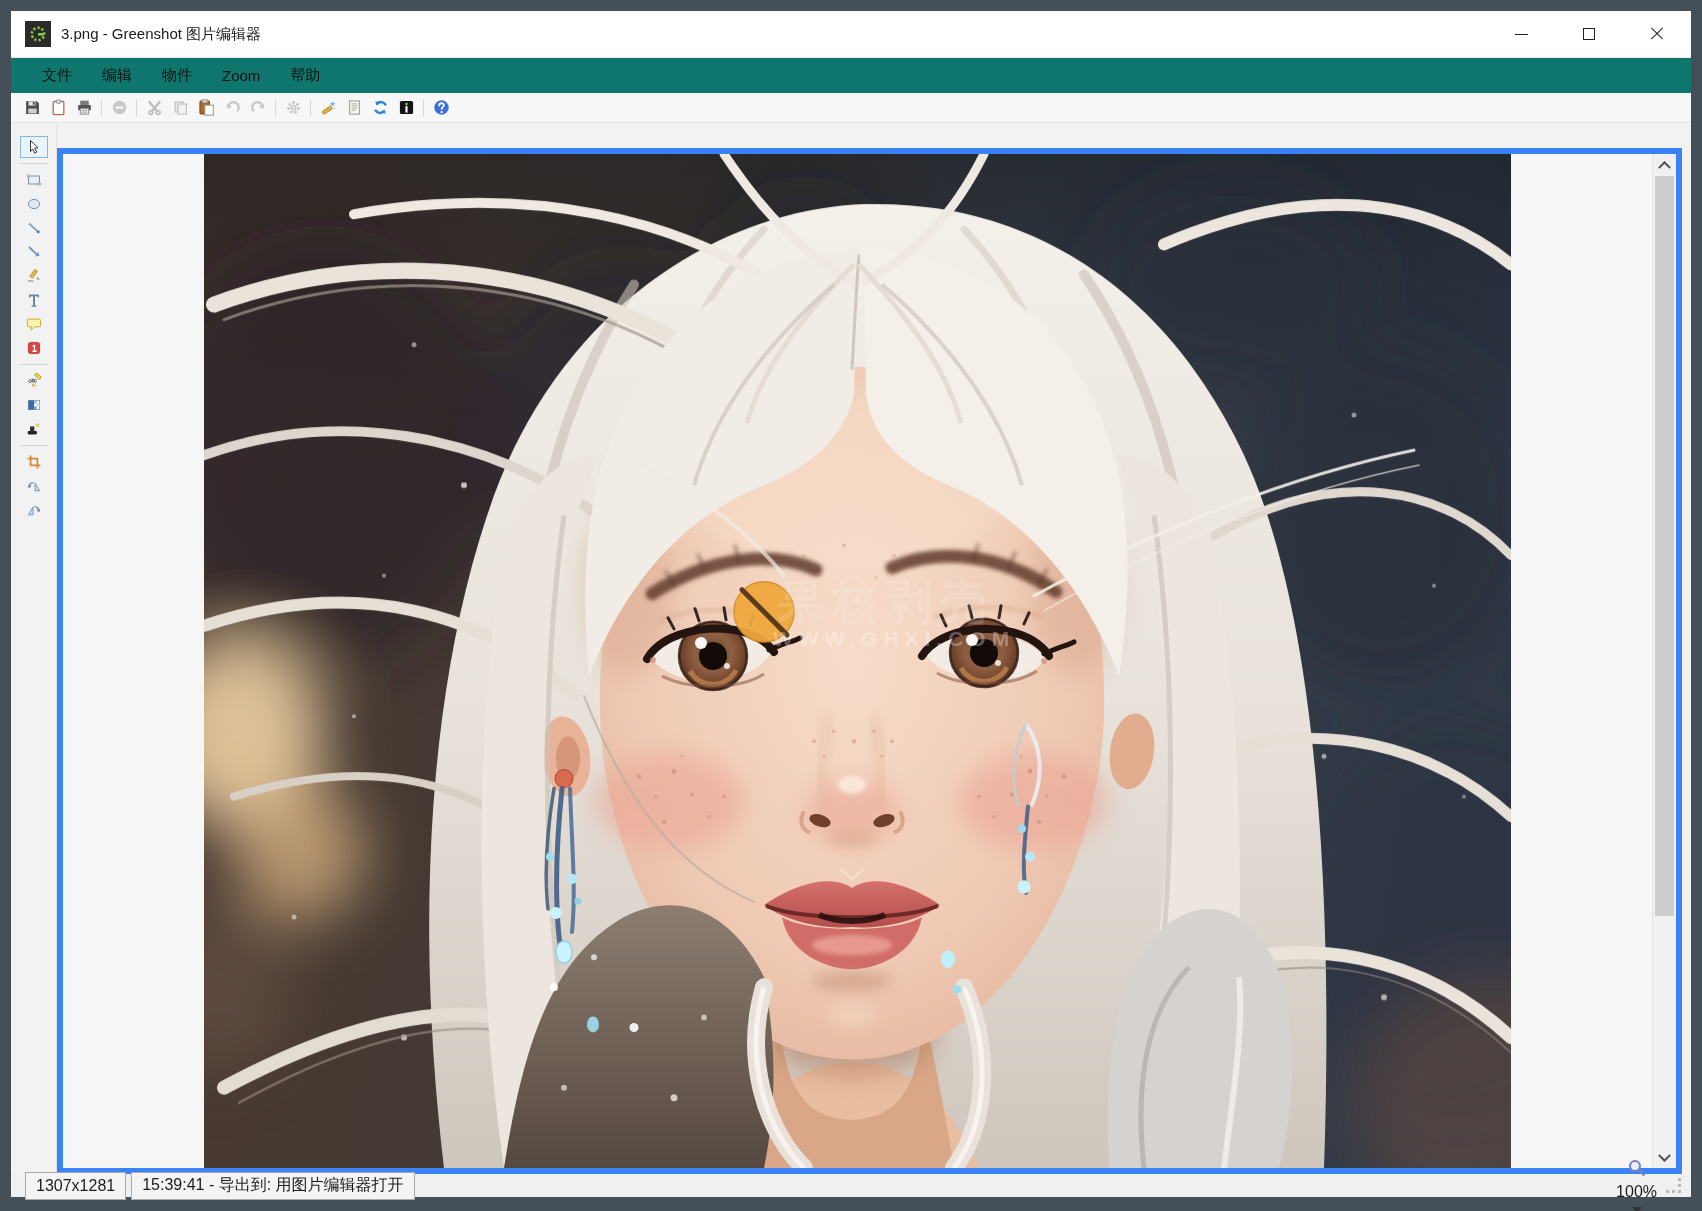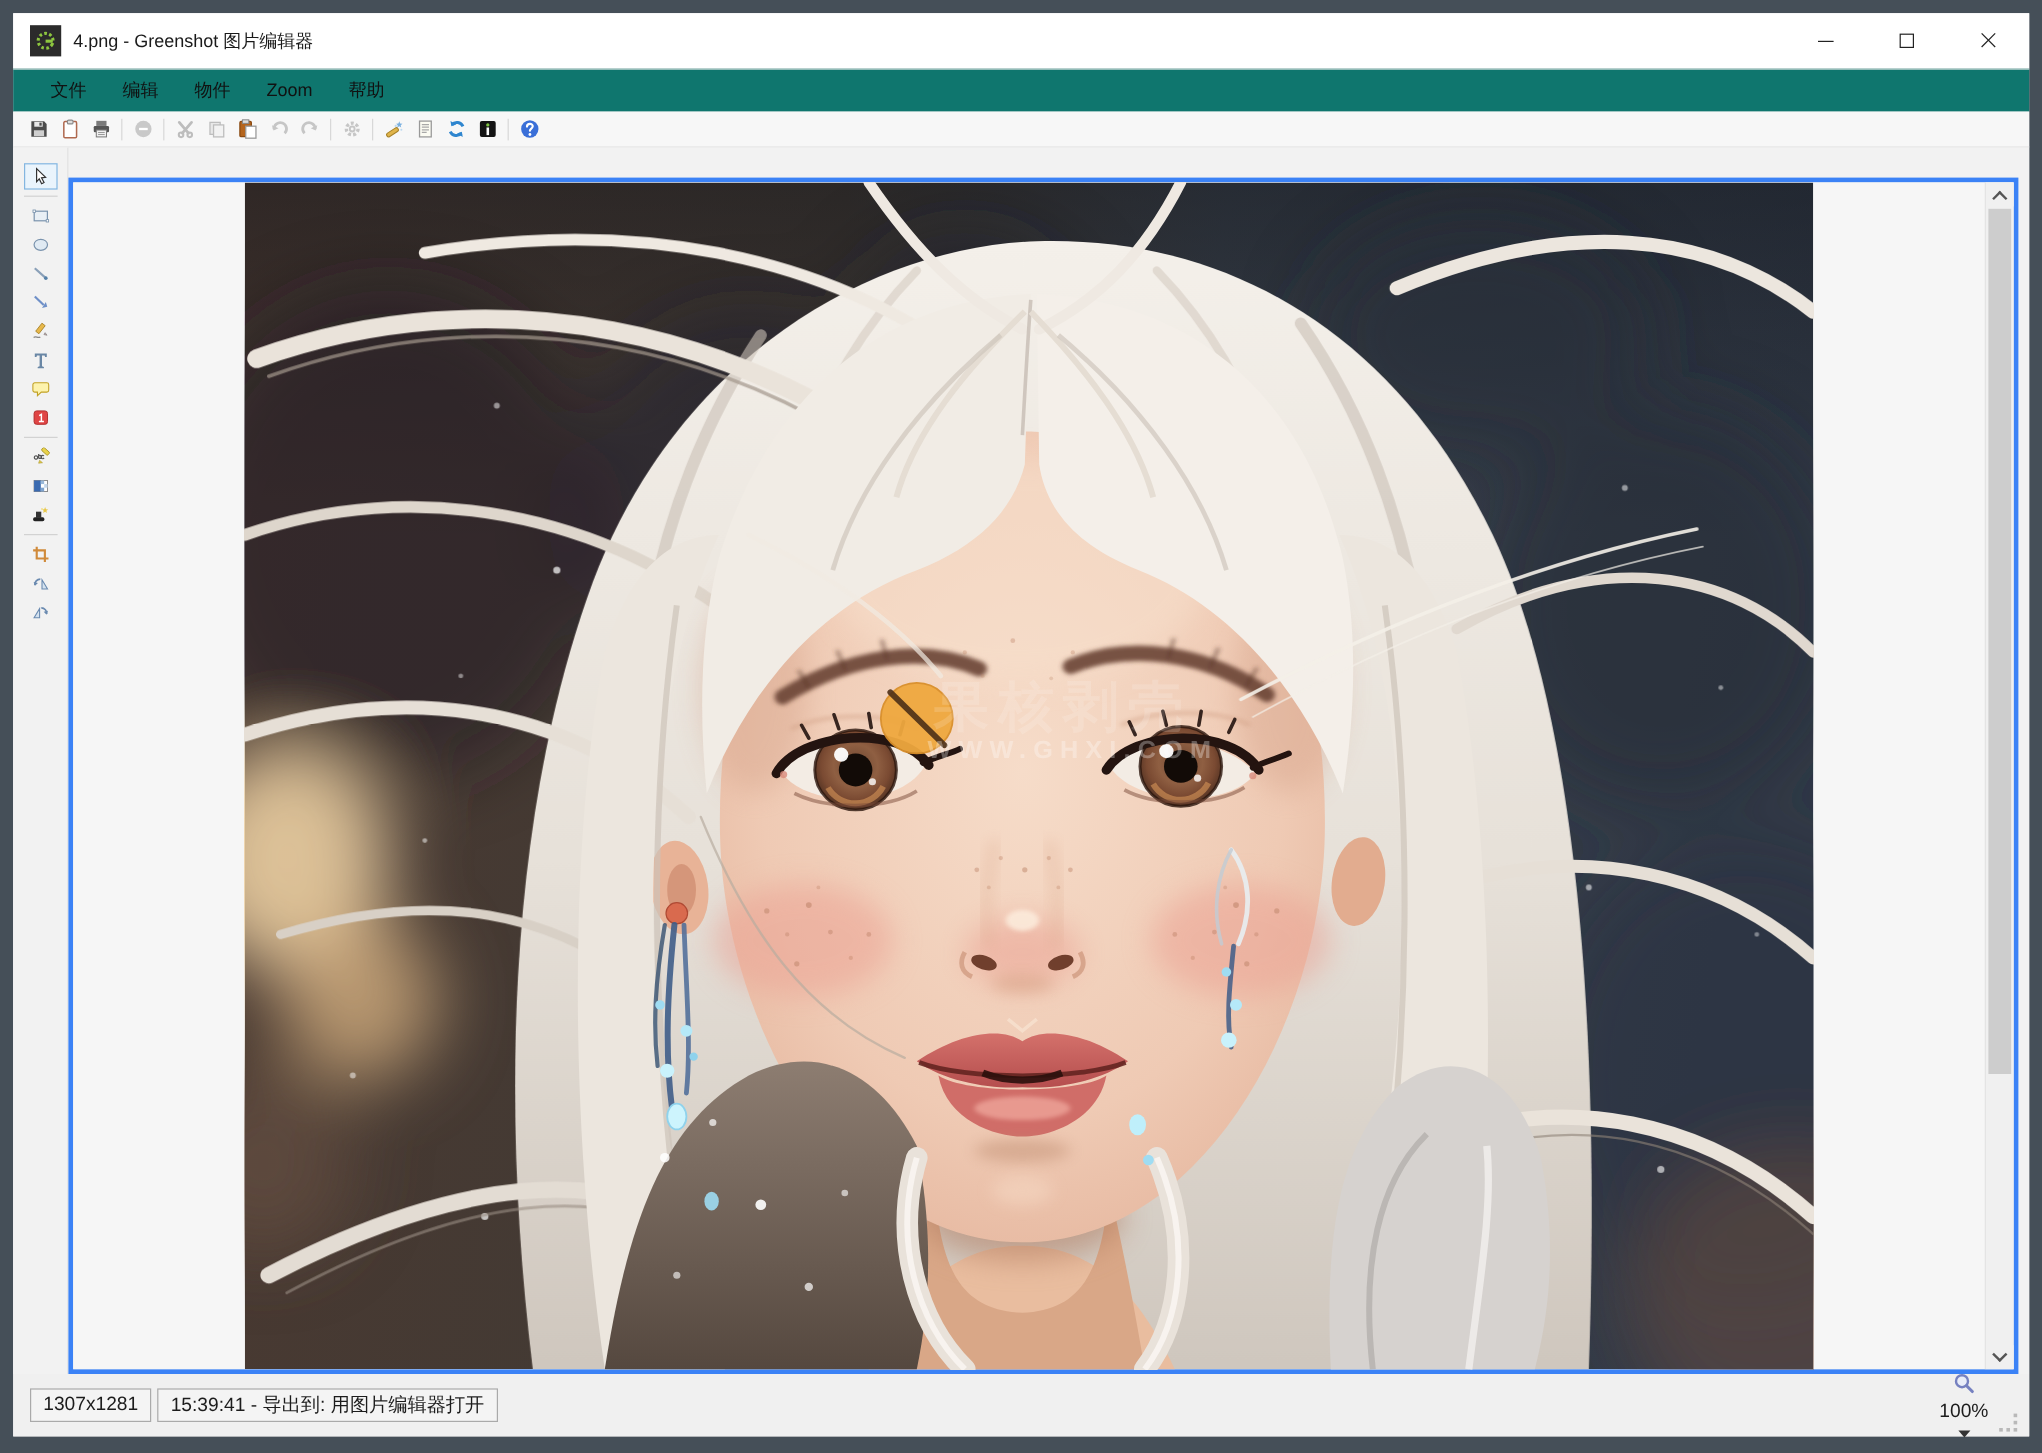--- a/index.html
+++ b/index.html
@@ -30,36 +30,36 @@
   .tb-sep{width:1px;height:18px;background:#d8d8d8;margin:0 4px;}
 
   
   .main{flex:1;display:flex;min-height:0;background:#f2f2f2;}
   .toolpanel{width:46px;flex:0 0 auto;background:#f2f2f2;border-right:1px solid #e2e2e2;display:flex;flex-direction:column;align-items:center;padding-top:12px;}
   .tool-btn{width:28px;height:22px;display:flex;align-items:center;justify-content:center;margin:1px 0;border:1px solid transparent;}
   .tool-btn.selected{border:1px solid #84b6e0;background:#eaf4fc;}
   .tool-sep{width:28px;height:1px;background:#d2d2d2;margin:4px 0;}
 
   .canvas-area{flex:1;min-width:0;padding:25px 9px 0 0;display:flex;}
-  .canvas-box{flex:1;border:4px solid #3b82f6;background:#f6f6f6;display:flex;min-width:0;}
+  .canvas-box{flex:1;border:6px solid #3b82f6;background:#f6f6f6;display:flex;min-width:0;}
   .viewport{flex:1;min-width:0;overflow:hidden;display:flex;justify-content:center;align-items:flex-start;background:#f6f6f6;}
   .image-stage{width:1307px;height:100%;position:relative;flex:0 0 auto;}
   .image-stage svg{position:absolute;inset:0;width:100%;height:100%;}
 
   
   .v-scrollbar{width:24px;flex:0 0 auto;background:#f0f0f0;border-left:1px solid #e4e4e4;display:flex;flex-direction:column;}
   .sb-btn{height:20px;display:flex;align-items:center;justify-content:center;background:#f0f0f0;}
   .sb-track{flex:1;position:relative;}
   .sb-thumb{position:absolute;left:2px;right:2px;top:2px;height:76%;background:#cdcdcd;}
   .chev{width:9px;height:9px;border-left:2px solid #555;border-top:2px solid #555;}
   .chev.up{transform:rotate(45deg) translate(2px,2px);}
   .chev.down{transform:rotate(225deg) translate(2px,2px);}
 
   
-  .statusbar{height:52px;background:#f0f0f0;display:flex;align-items:center;padding:0 10px 0 14px;flex:0 0 auto;font-size:16px;color:#1c1c1c;}
+  .statusbar{height:23px;background:#f0f0f0;display:flex;align-items:center;padding:0 10px 0 14px;flex:0 0 auto;font-size:16px;color:#1c1c1c;}
   .status-box{height:28px;border:1px solid #aaaaaa;background:#f4f4f4;display:flex;align-items:center;padding:0 10px;margin-right:5px;white-space:nowrap;}
   .status-spacer{flex:1;}
   .zoom-ctl{display:flex;align-items:center;gap:6px;margin-right:10px;flex-direction:column;}
   .dd-arrow{width:0;height:0;border-left:5px solid transparent;border-right:5px solid transparent;border-top:6px solid #333;}
   .grip{width:14px;height:14px;position:relative;align-self:flex-end;margin-bottom:4px;}
   .grip i{position:absolute;width:3px;height:3px;background:#b9b9b9;}
   .grip i:nth-child(1){right:0;bottom:0;} .grip i:nth-child(2){right:6px;bottom:0;}
   .grip i:nth-child(3){right:0;bottom:6px;} .grip i:nth-child(4){right:12px;bottom:0;}
   .grip i:nth-child(5){right:0;bottom:12px;}
   .wmtext{font-family:"Liberation Sans","DejaVu Sans",sans-serif;font-weight:bold;}
@@ -70,21 +70,21 @@
 <div class="window">
   <div class="chrome">
 
     <div class="titlebar">
       <div class="app-icon">
         <svg width="20" height="20" viewBox="0 0 20 20">
           <circle cx="10" cy="10" r="6.2" fill="none" stroke="#8dc63f" stroke-width="2.6" stroke-dasharray="2.2 2" transform="rotate(25 10 10)"></circle>
           <rect x="10" y="9" width="6" height="2.6" fill="#8dc63f"></rect>
         </svg>
       </div>
-      <div class="title-text">4.png - Greenshot 图片编辑器</div>
+      <div class="title-text">3.png - Greenshot 图片编辑器</div>
       <div class="win-controls">
         <div class="win-btn">
             <span class="glyph-min"></span>
           </div>
         <div class="win-btn">
             <span class="glyph-max"></span>
           </div>
         <div class="win-btn">
             <span class="glyph-close"></span>
           </div>

